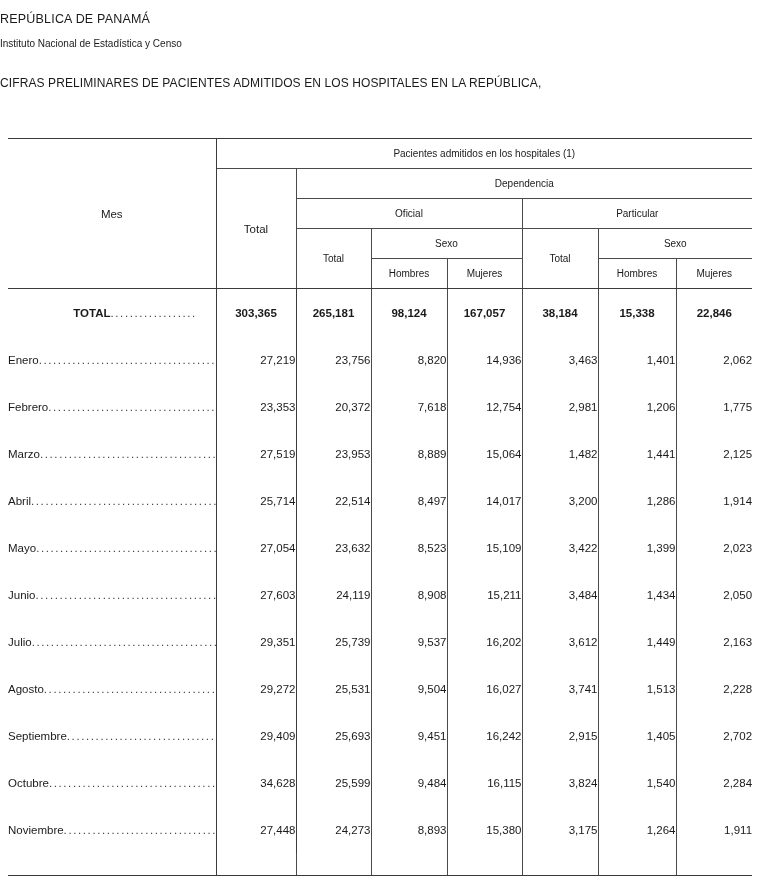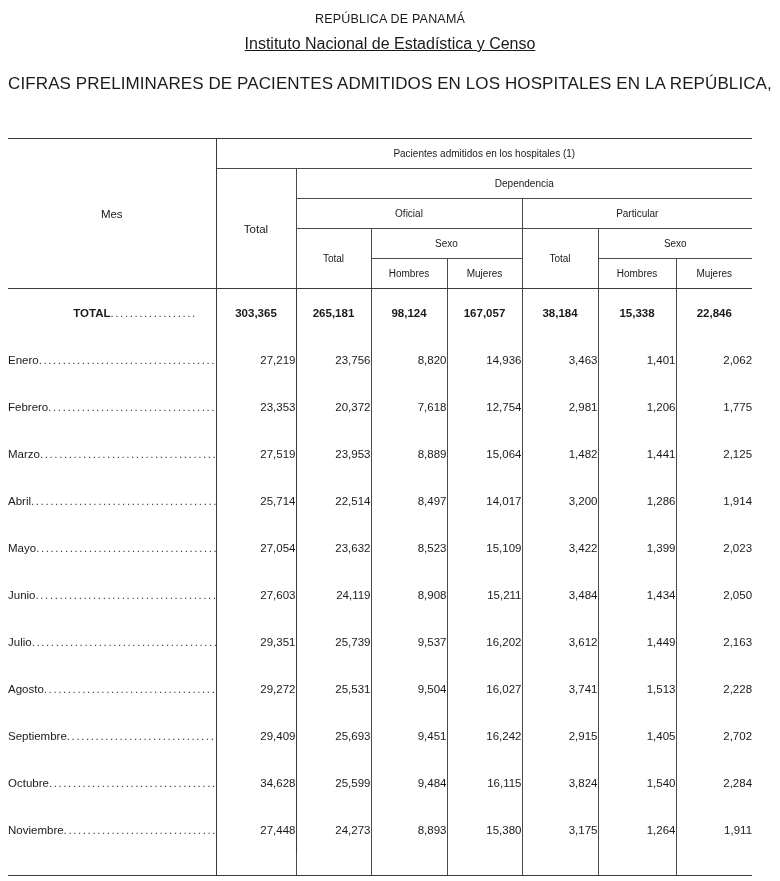--- a/index.html
+++ b/index.html
@@ -11,40 +11,38 @@
     width: 780px;
     height: 881px;
     font-family: "Liberation Sans", sans-serif;
     color: #1a1a1a;
     overflow: hidden;
     position: relative;
   }
 
   
   .titleblock {
-    text-align: center;
     padding-top: 9px;
   }
   .title-line-1,
   .title-line-2 {
     font-size: 12.5px;
     line-height: 20px;
     letter-spacing: 0.2px;
     white-space: nowrap;
   }
   .title-line-3 {
-    font-size: 16px;
+    font-size: 10px;
     line-height: 20px;
     padding-top: 5px;
     white-space: nowrap;
-    text-decoration: underline;
   }
   .subtitle-line-1,
   .subtitle-line-2 {
-    font-size: 17px;
+    font-size: 12px;
     line-height: 21px;
     letter-spacing: 0.1px;
     white-space: nowrap;
   }
   .subtitle-line-1 { padding-top: 19px; }
   .subtitle-line-2 { padding-top: 2px; }
 
   
   .table-wrap {
     position: absolute;

